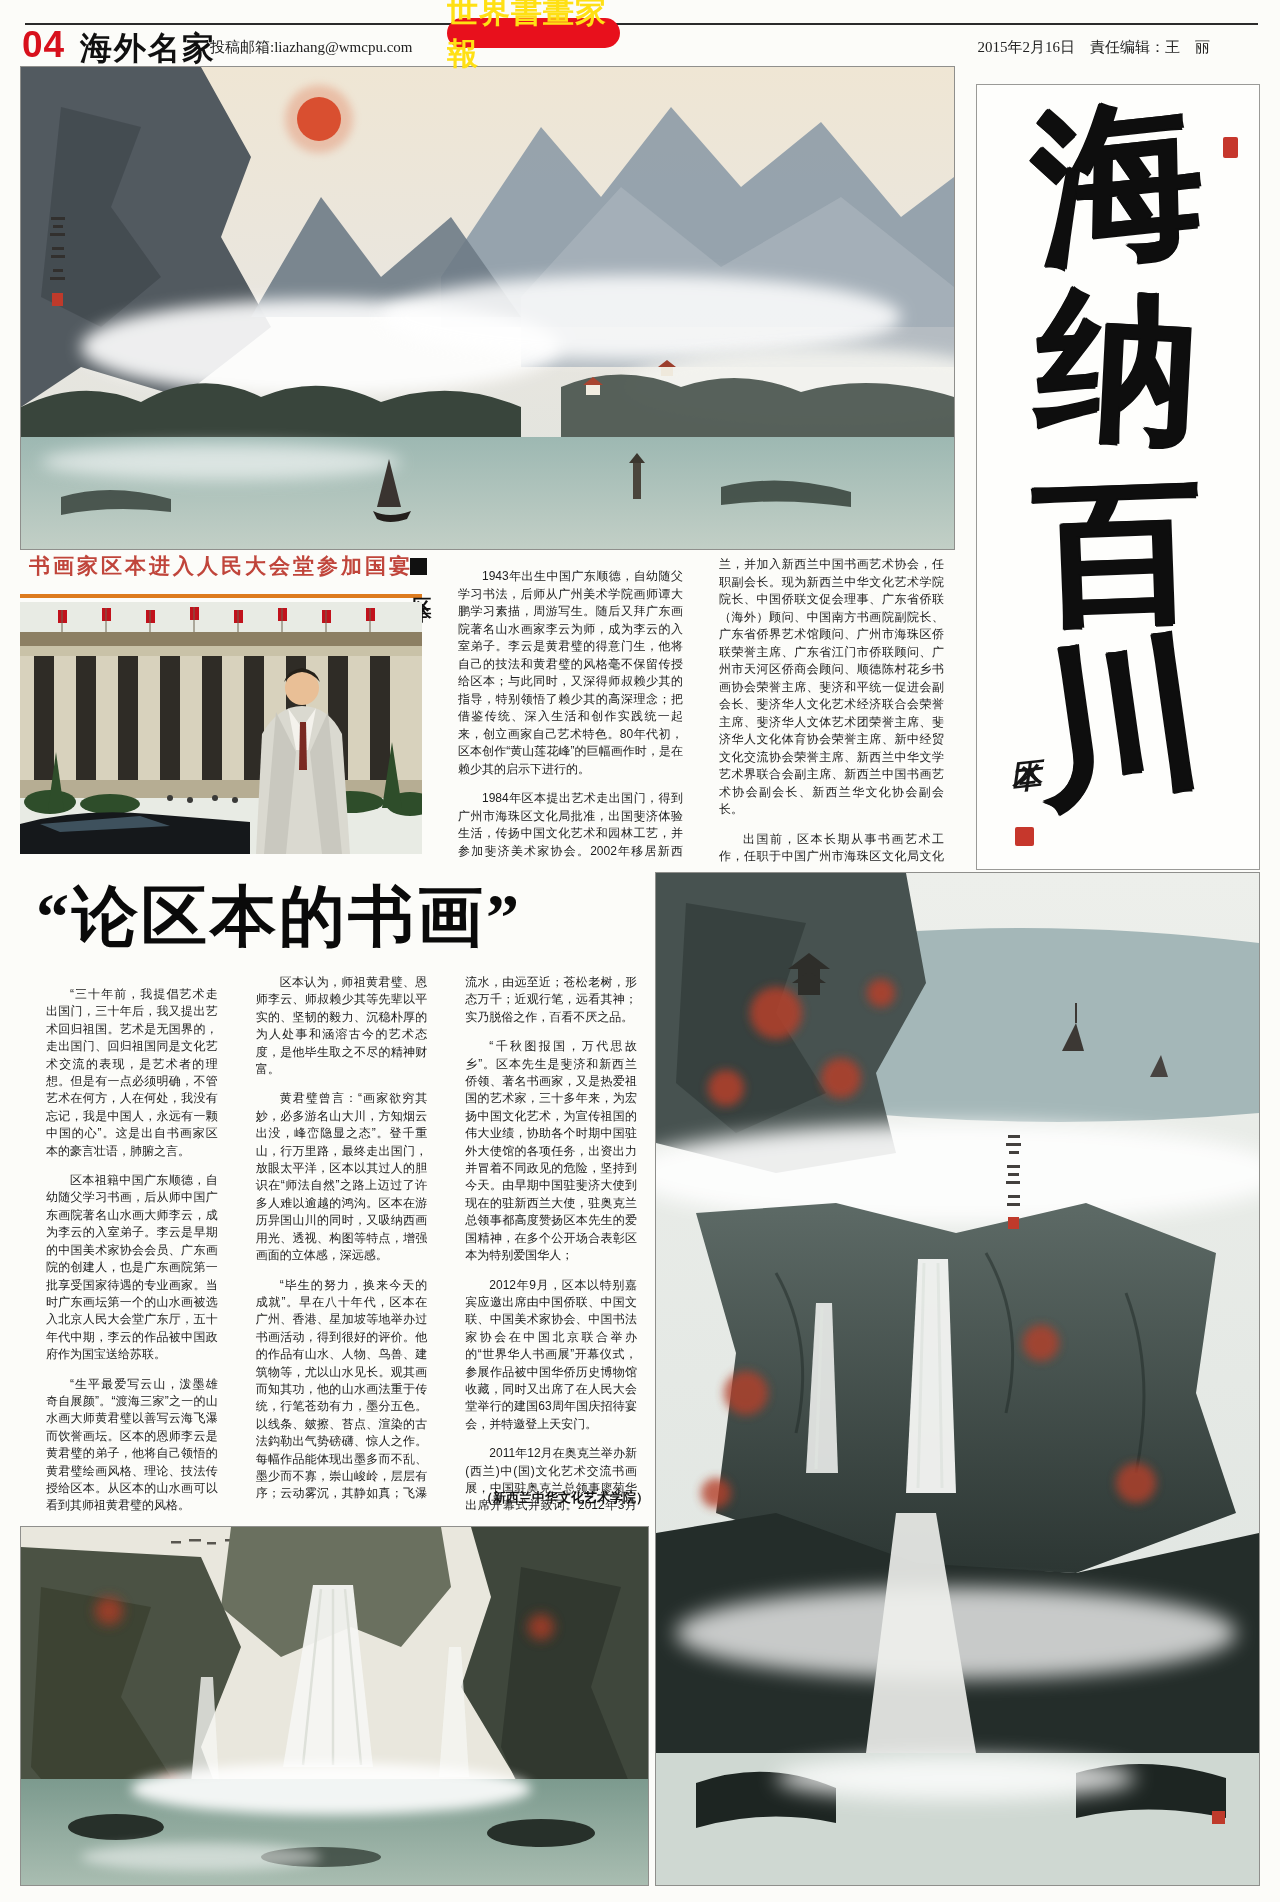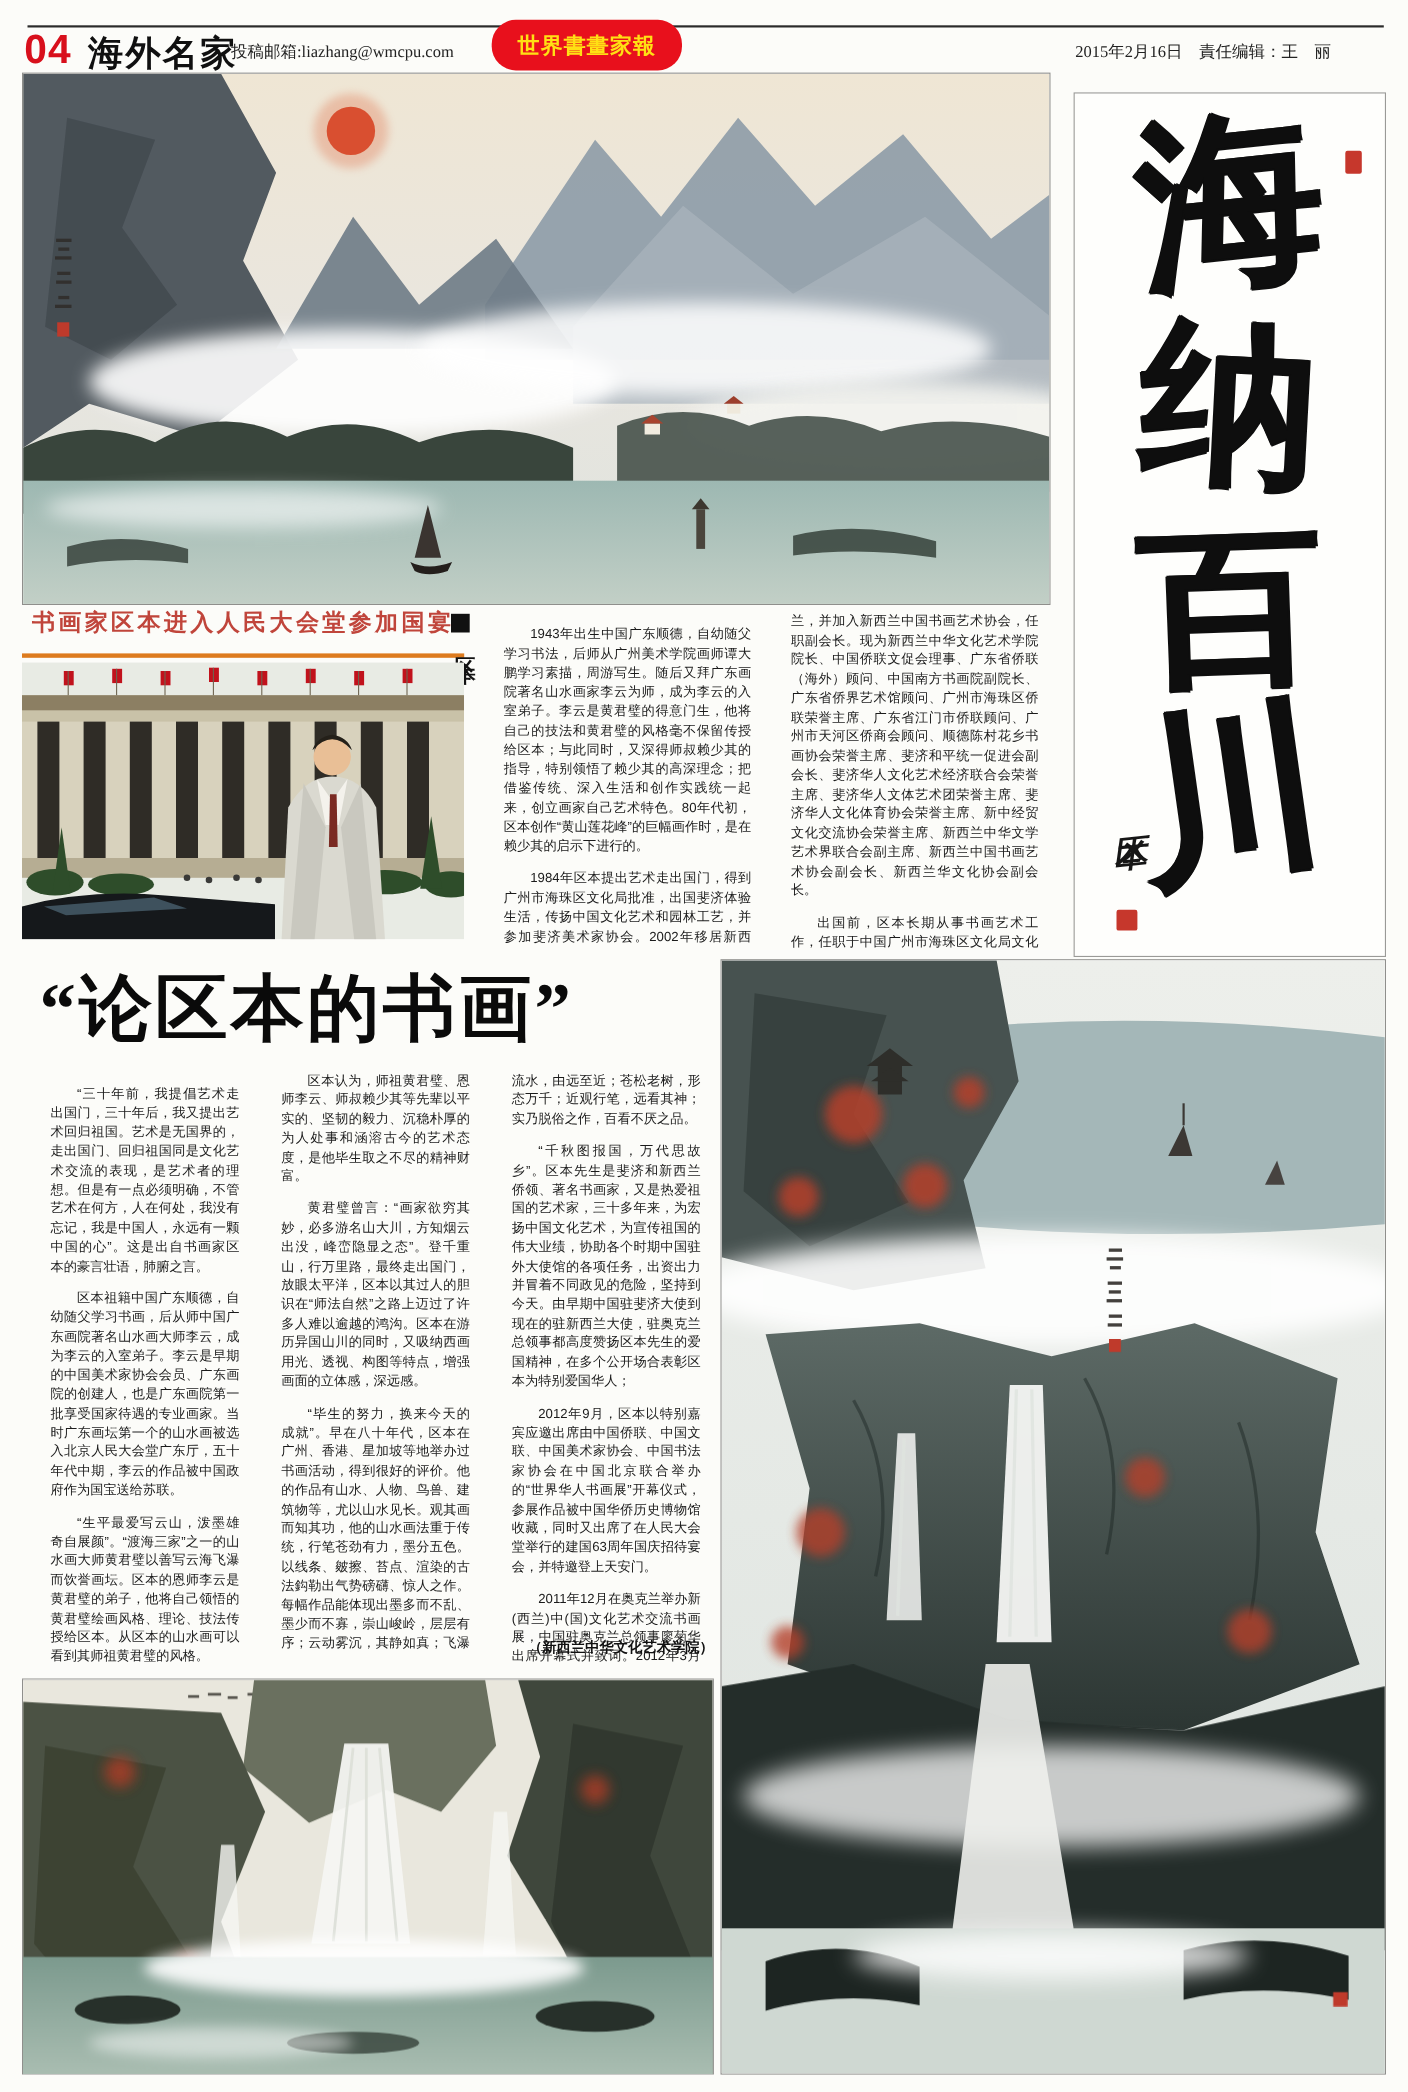--- a/index.html
+++ b/index.html
@@ -4,22 +4,22 @@
 <style>
   html,body{margin:0;padding:0;background:#e9e9e6;}
   #page{position:relative;width:1280px;height:1902px;margin:0 auto;background:#fcfcf9;
         font-family:"Liberation Sans",sans-serif;overflow:hidden;padding-left:37px;}
   .abs{position:absolute;}
   
   #top-rule{left:25px;top:23px;width:1233px;height:2px;background:#2b2b2b;}
   #page-no{left:22px;top:24px;font-size:37px;font-weight:900;color:#d8101c;letter-spacing:1px;}
   #section-title{left:80px;top:27px;font-size:32px;font-weight:700;color:#101010;letter-spacing:2px;}
   #submit-email{left:210px;top:38px;font-size:15px;color:#222;font-family:"Liberation Serif",serif;}
-  #masthead{left:447px;top:18px;width:173px;height:46px;background:#e8101c;color:#ffe014;
-            font-size:20px;font-weight:900;display:flex;align-items:center;justify-content:center;
+  #masthead{left:447px;top:18px;width:173px;height:30px;background:#e8101c;color:#ffe014;
+            font-size:31px;font-weight:900;display:flex;align-items:center;justify-content:center;
             letter-spacing:1px;z-index:3;border-radius:22px;}
   #dateline{left:892px;top:38px;width:318px;font-size:15px;color:#222;text-align:right;
             font-family:"Liberation Serif",serif;}
   
   .art{border:1px solid #8f8f8c;background:#fff;overflow:hidden;}
   #painting-top{left:20px;top:66px;width:933px;height:482px;}
   #painting-right{left:655px;top:872px;width:603px;height:1012px;}
   #painting-bottom{left:20px;top:1526px;width:627px;height:358px;}
   .art svg{display:block;width:100%;height:100%;}
   

